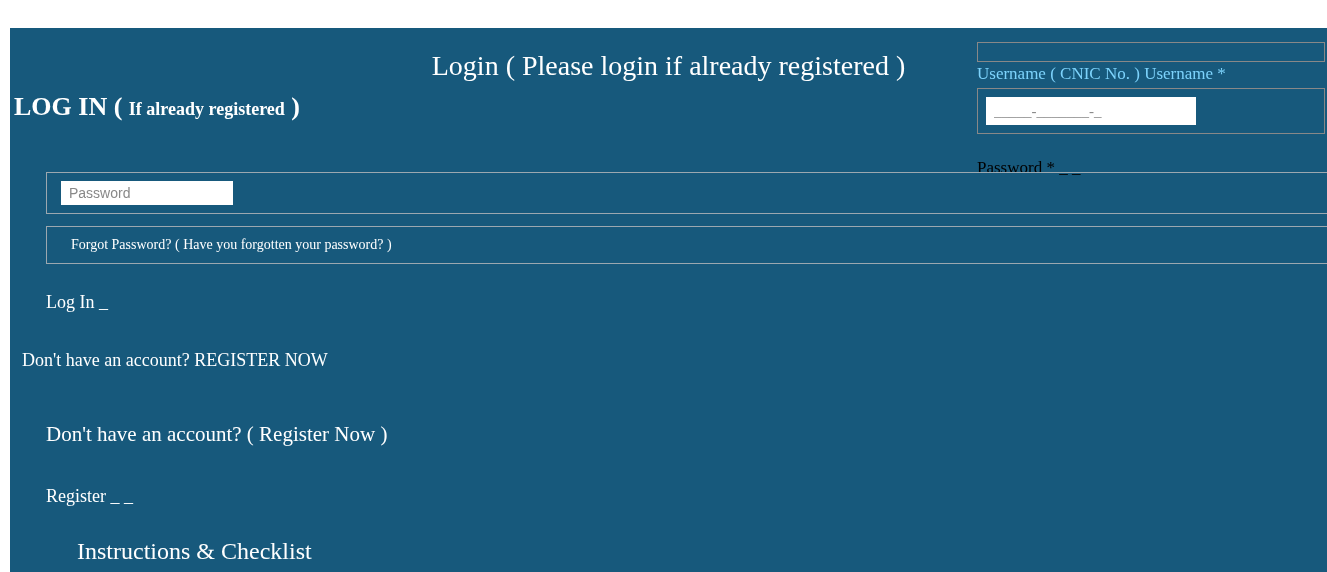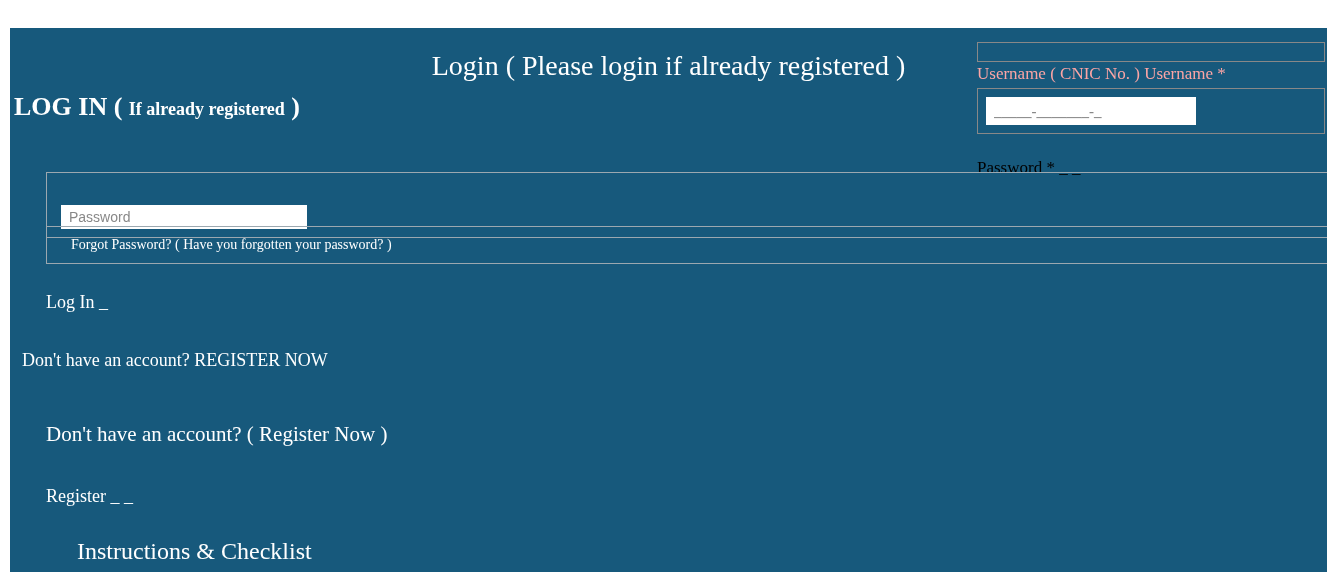--- a/index.html
+++ b/index.html
@@ -47,64 +47,62 @@
       right: 0;
       width: 350px;
     }
     .username-top-border {
       border: 1px solid #888;
       height: 20px;
       width: 348px;
       background: transparent;
     }
     .username-label-row {
-      color: #fca5a5;
+      color: #7dd3fc;
       font-size: 17px;
       padding: 2px 0 4px 0;
     }
     .username-input-wrap {
       border: 1px solid #888;
       padding: 8px;
       width: 348px;
     }
     .username-input {
       background: #ffffff;
       border: none;
       width: 210px;
       height: 28px;
       padding: 8px 8px;
       font-family: "Times New Roman", Times, serif;
       font-size: 15px;
       color: #000000;
-      font-weight: bold;
     }
     .password-label-row {
       color: #000000;
       font-size: 17px;
       margin-top: 24px;
     }
     .password-row {
       position: absolute;
       top: 144px;
       left: 36px;
       right: 0;
       border: 1px solid #9ca8b0;
       border-right: none;
       padding: 8px 14px;
     }
     .password-input {
       background: #ffffff;
       border: none;
-      width: 246px;
+      width: 172px;
       height: 24px;
       padding: 2px 8px;
       font-family: Arial, sans-serif;
       font-size: 14px;
       color: #666;
-      margin-top: 24px;
     }
     .forgot-row {
       position: absolute;
       top: 198px;
       left: 36px;
       right: 0;
       border: 1px solid #9ca8b0;
       border-right: none;
       padding: 10px 24px;
       font-size: 14px;

